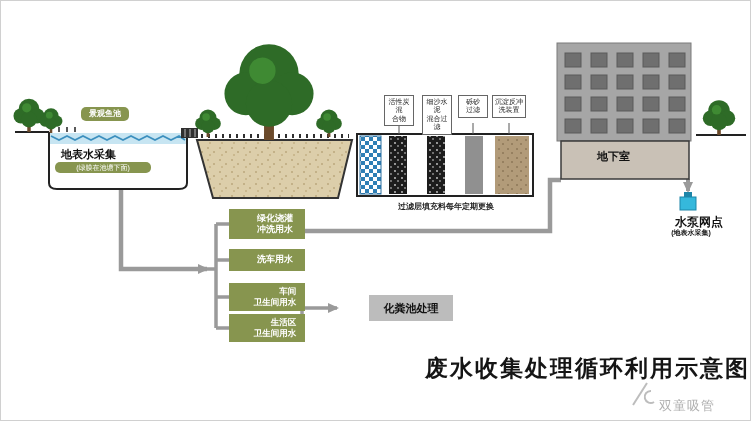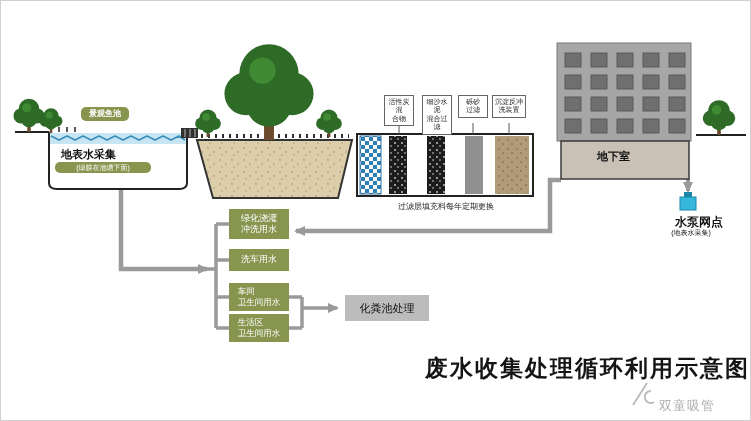--- a/index.html
+++ b/index.html
@@ -2,40 +2,40 @@
 <html><head>
 <meta charset="utf-8">
 <style>
   html,body{margin:0;padding:0;background:#fff;}
   .stage{
     position:relative;width:749px;height:419px;background:#ffffff;
     border:1px solid #d0d0d0;overflow:hidden;
     font-family:"Liberation Sans","DejaVu Sans",sans-serif;
   }
   .layer{position:absolute;left:0;top:0;}
-  .lbl{position:absolute;color:#111;}
+  .lbl{position:absolute;color:#111;font-weight:bold;}
   .bold{font-weight:bold;}
   .center{text-align:center;}
   .green-tag{
     position:absolute;background:#87954f;color:#fff;text-align:center;
     font-weight:bold;border-radius:5px;
   }
   .filter-label{
     position:absolute;background:#fff;border:1px solid #666;color:#222;
     font-size:7px;line-height:1.2;text-align:center;white-space:pre-line;
     padding:2px 1px;box-sizing:border-box;
   }
   .usage-box{
     position:absolute;background:#87954f;color:#fff;display:flex;
-    align-items:center;justify-content:center;text-align:left;
-    font-weight:normal;white-space:pre-line;line-height:1.25;
+    align-items:center;justify-content:center;text-align:right;
+    font-weight:bold;white-space:pre-line;line-height:1.25;padding-left:16px;
   }
   .septic-box{
     position:absolute;background:#bcbcbc;color:#111;display:flex;
-    align-items:center;justify-content:center;font-weight:normal;
+    align-items:center;justify-content:center;font-weight:bold;margin-left:24px;
   }
   .title{
     position:absolute;left:0;width:100%;text-align:right;
     font-size:23px;font-weight:bold;letter-spacing:2px;color:#151515;
   }
   .watermark{position:absolute;color:#b0b0b0;font-size:13px;letter-spacing:1px;}
 </style>
 </head>
 <body>
 

